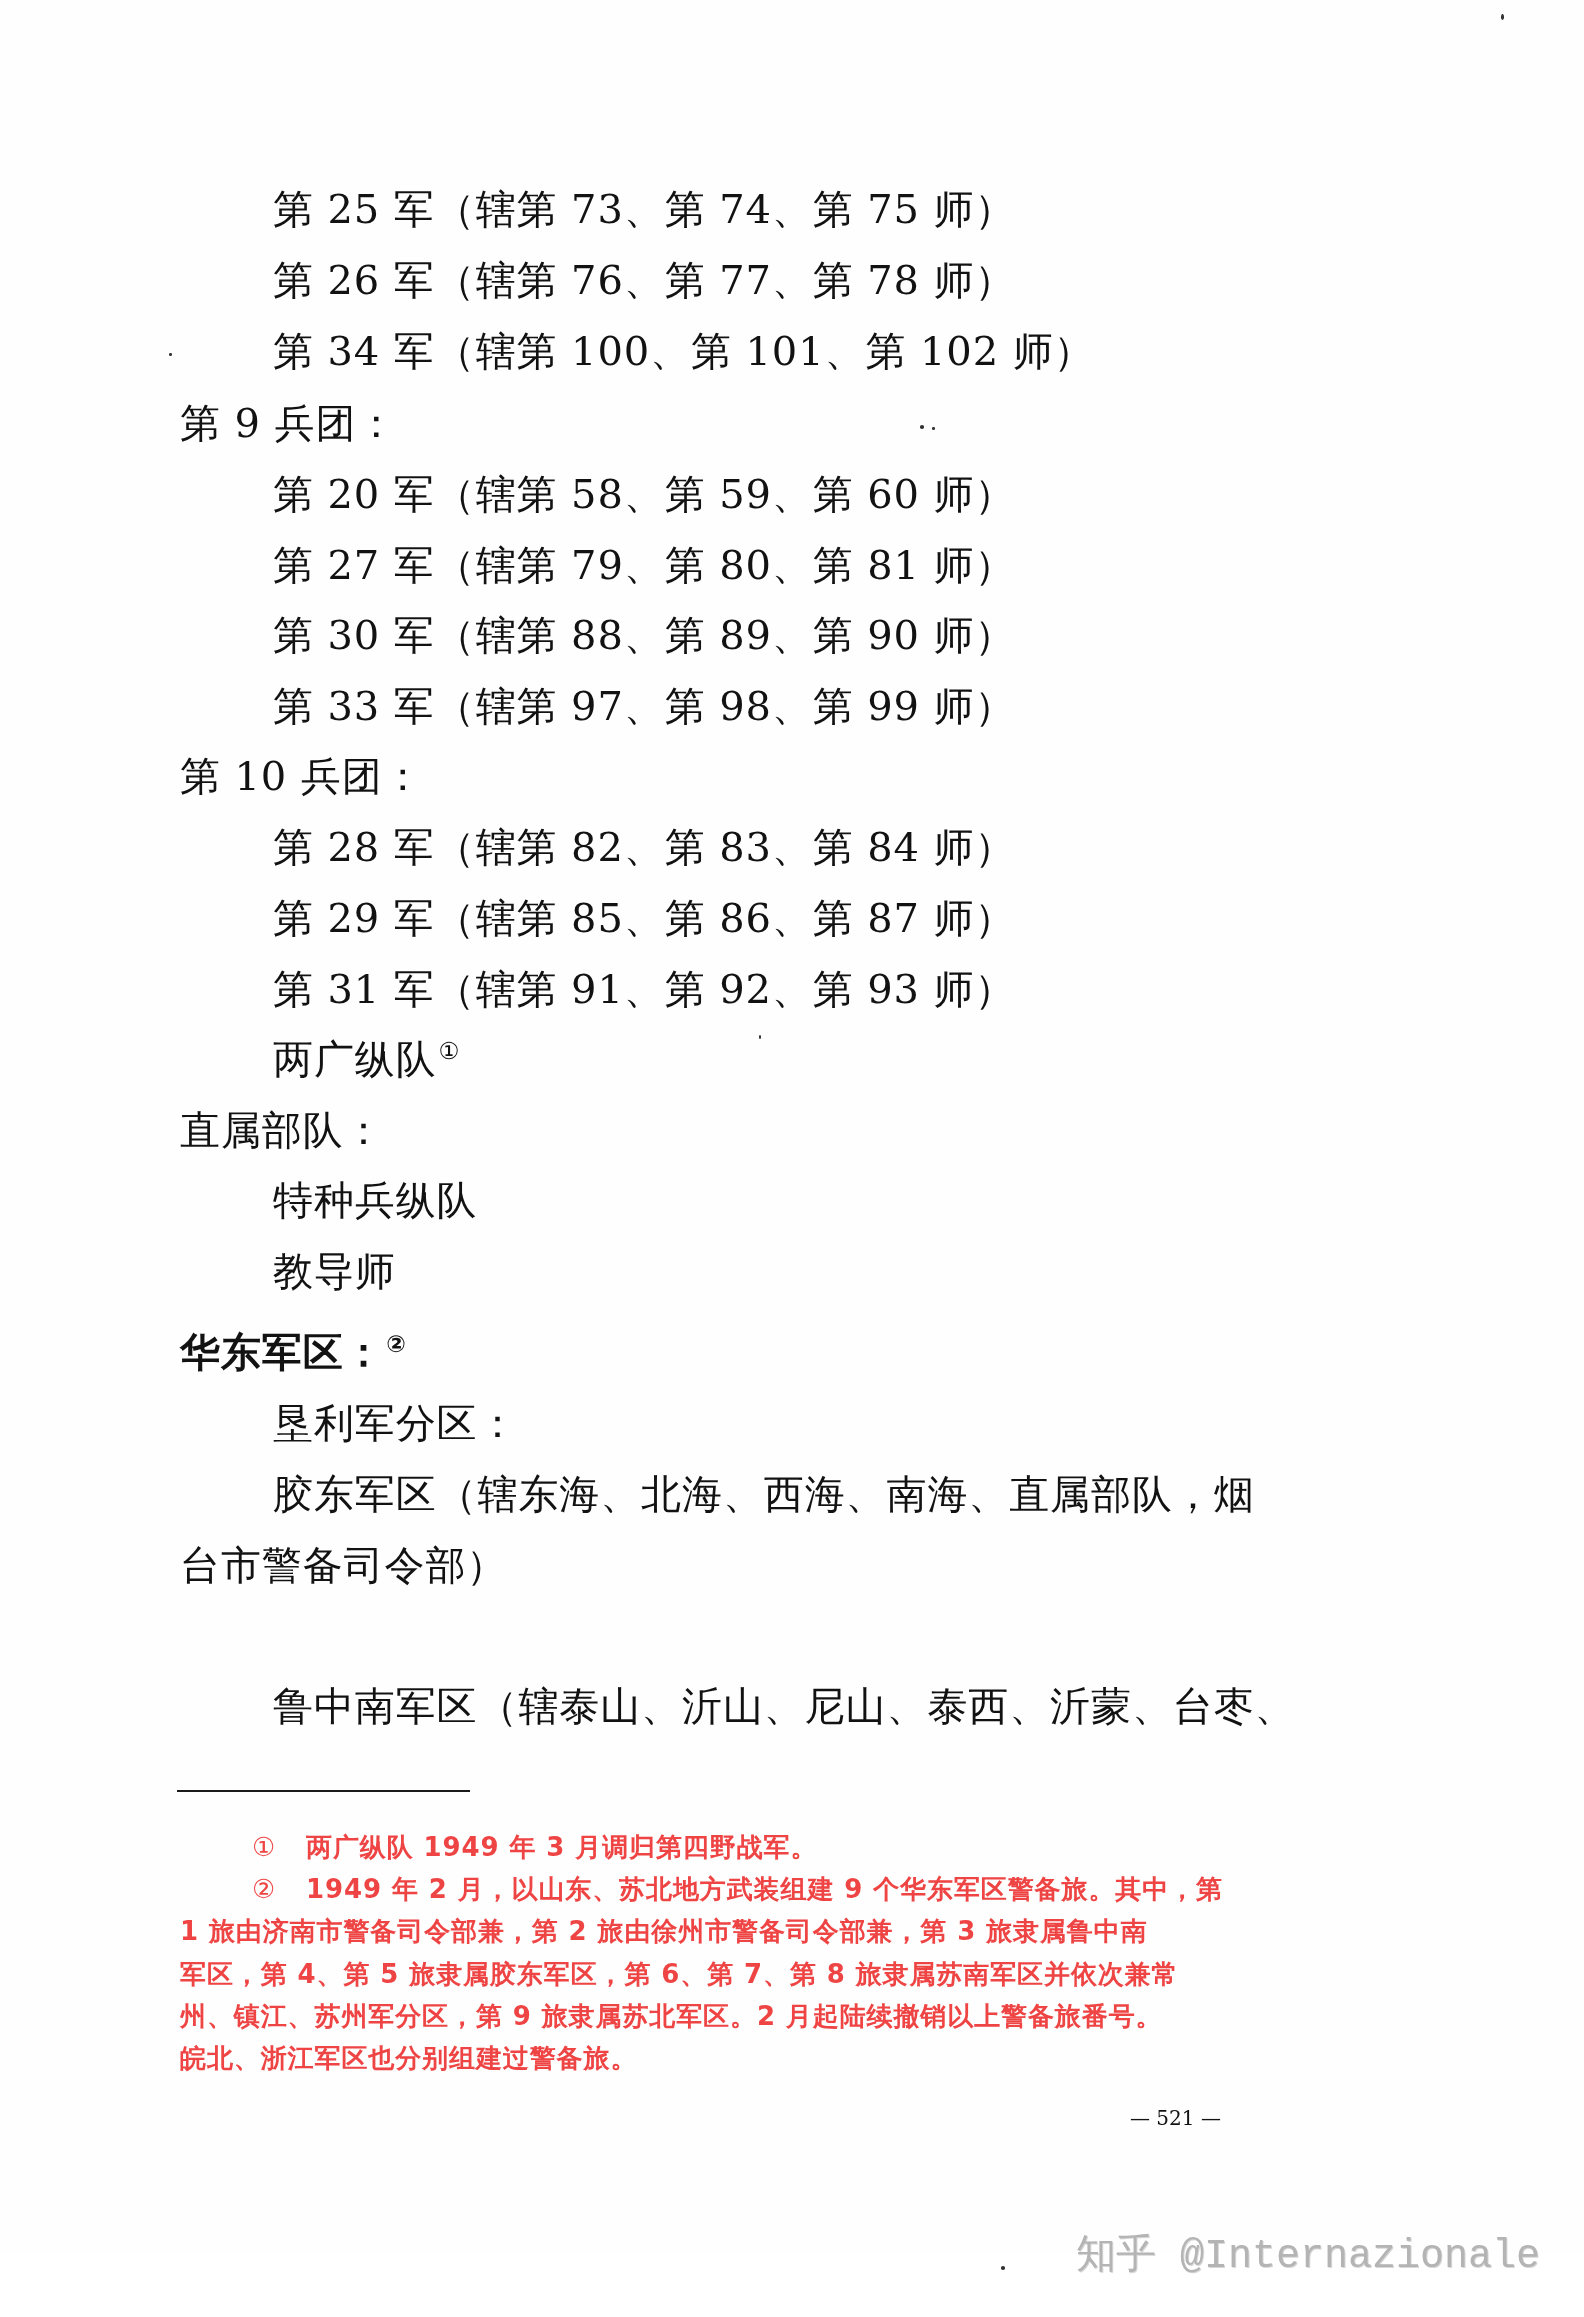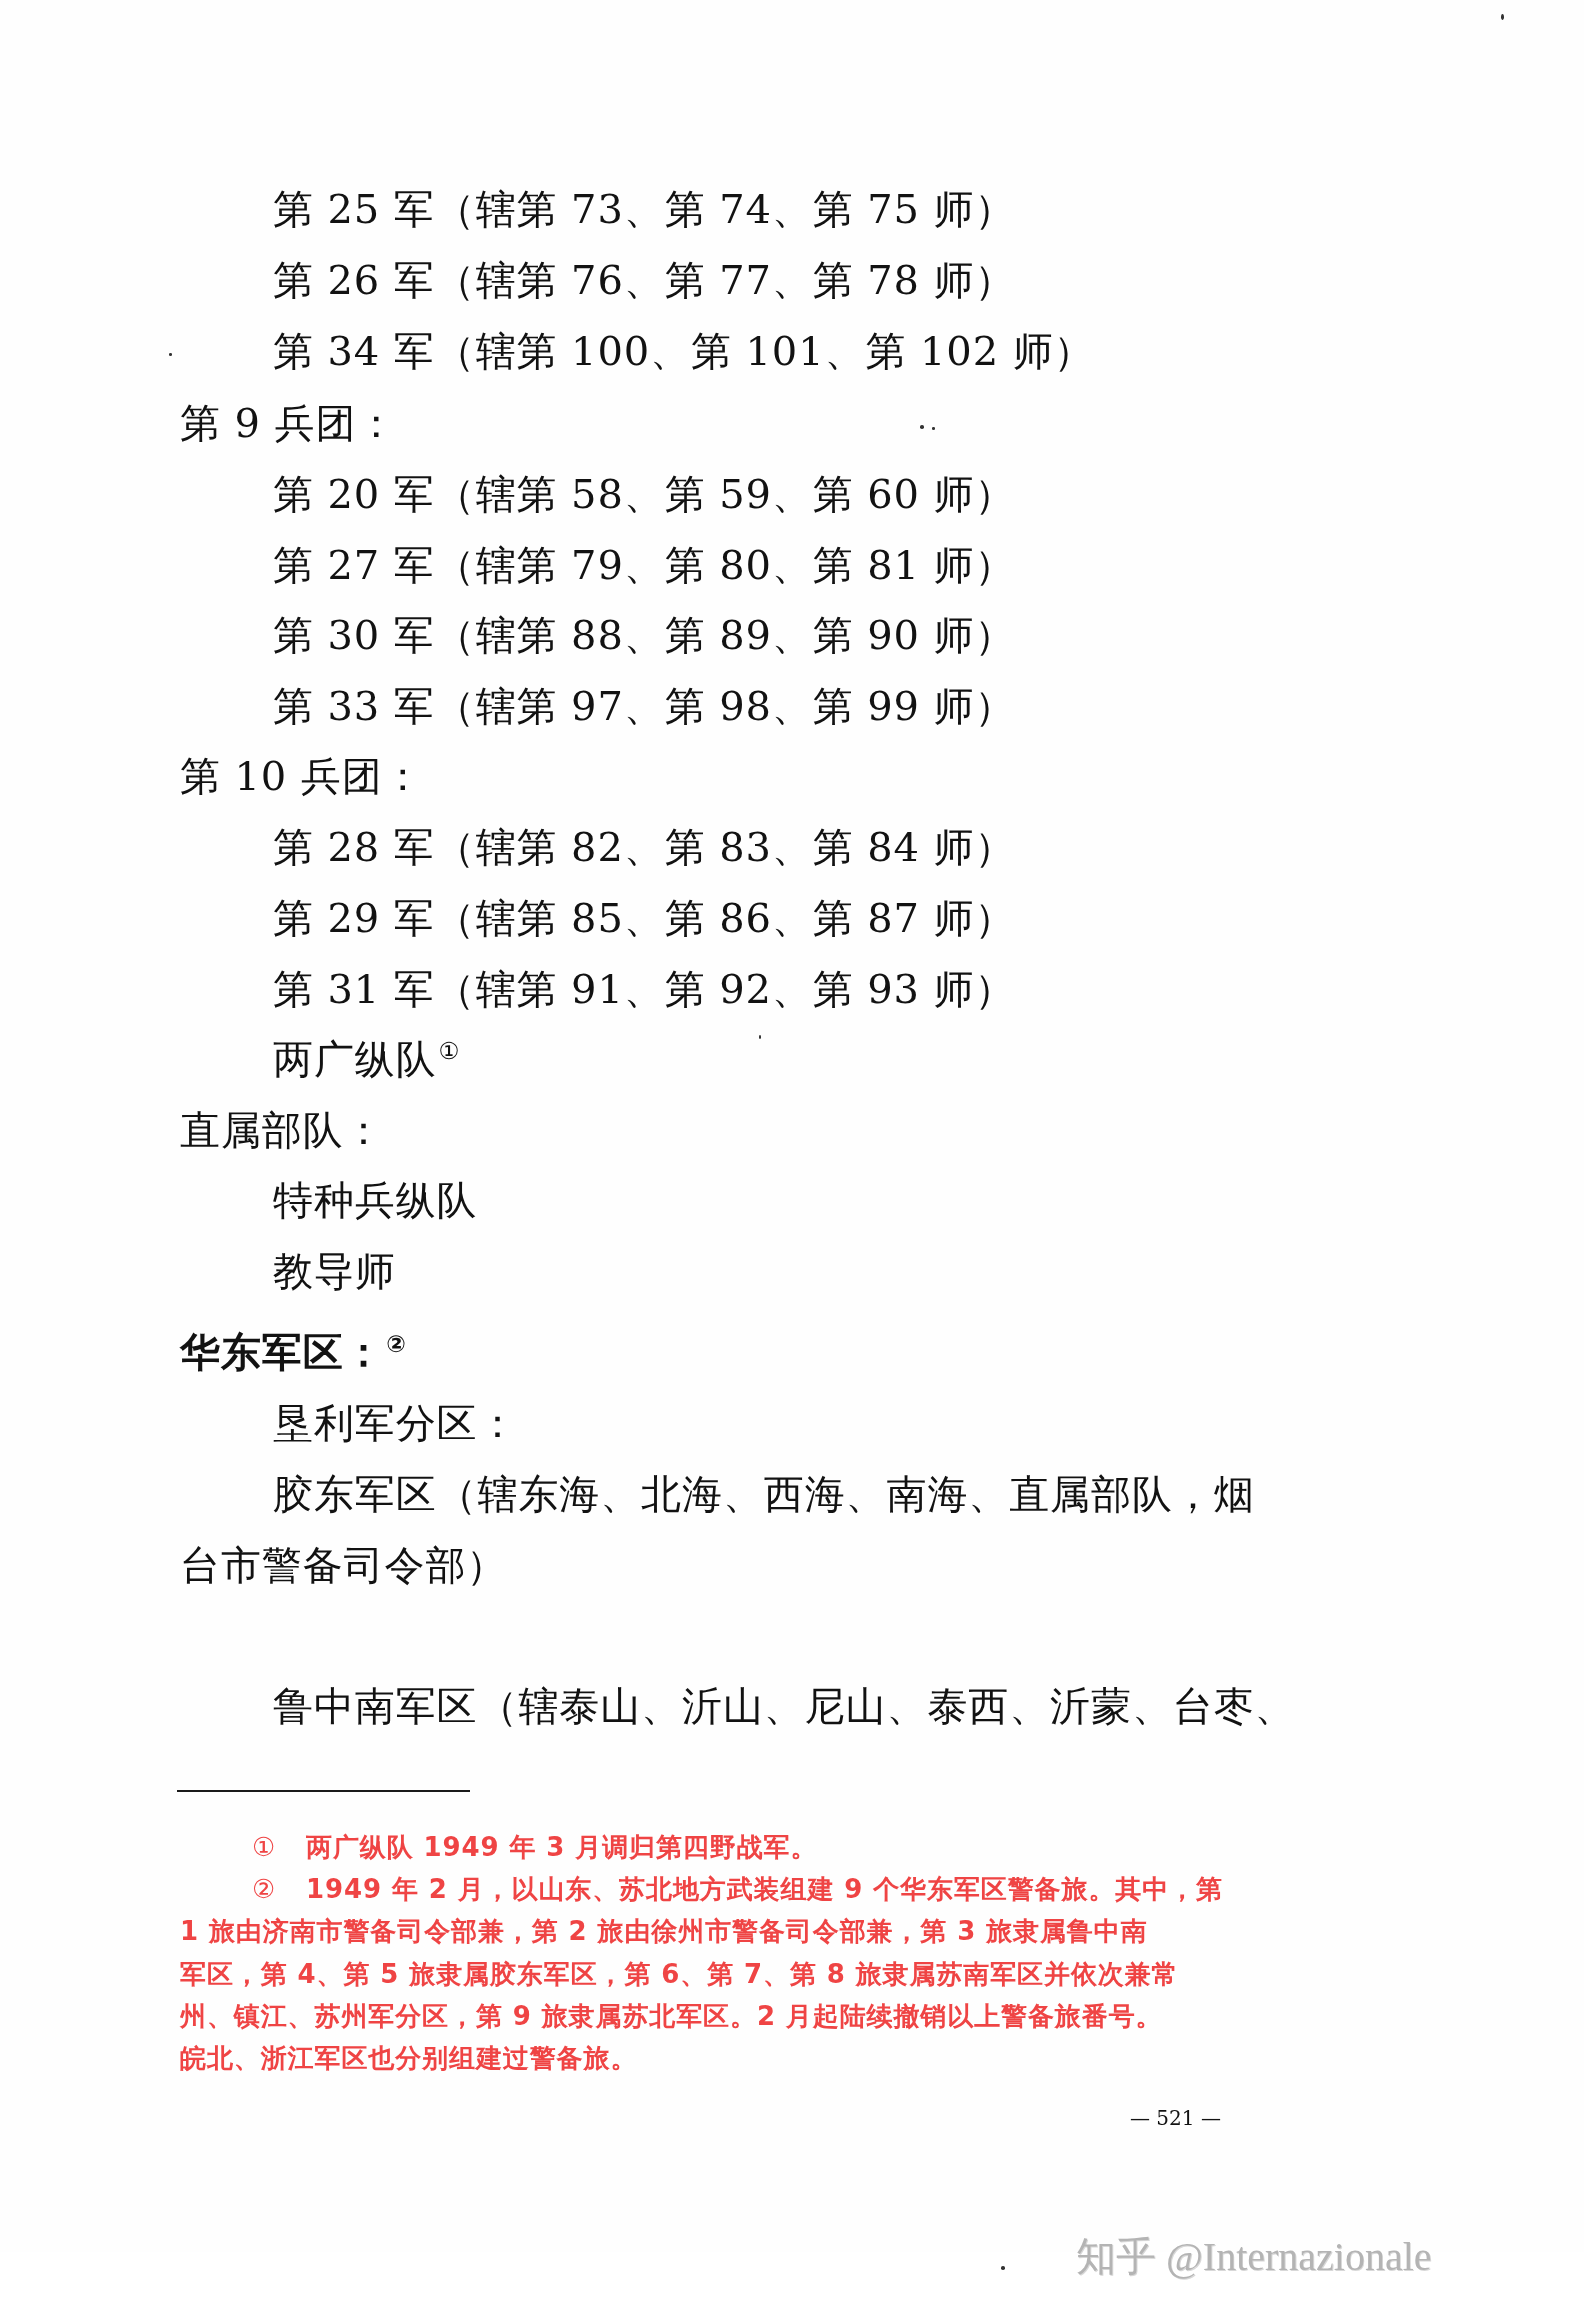--- a/index.html
+++ b/index.html
@@ -28,21 +28,21 @@
     font-weight: bold; color: #ef4444; letter-spacing: 0.9px;
   }
   .fn-marker { display: inline-block; width: 54px; font-weight: normal; }
   .page-number {
     position: absolute; left: 1130px; top: 2100px; font-size: 20px; line-height: 36px;
     white-space: nowrap; color: #121212;
   }
   .watermark {
     position: absolute; left: 1076px; top: 2230px; font-size: 40px; line-height: 54px;
     color: #b4b4b4; white-space: nowrap;
-    font-family: Liberation Serif, serif;
+    font-family: Liberation Mono, monospace;
     text-shadow: 0.9px 0.9px 0 #d8d8d8;
   }
   .speck { position: absolute; background: #333; border-radius: 50%; }
 </style>
 </head>
 <body>
 
 <div class="page">
 
   <div class="line indent" style="top:187px">第 25 军（辖第 73、第 74、第 75 师）</div>

